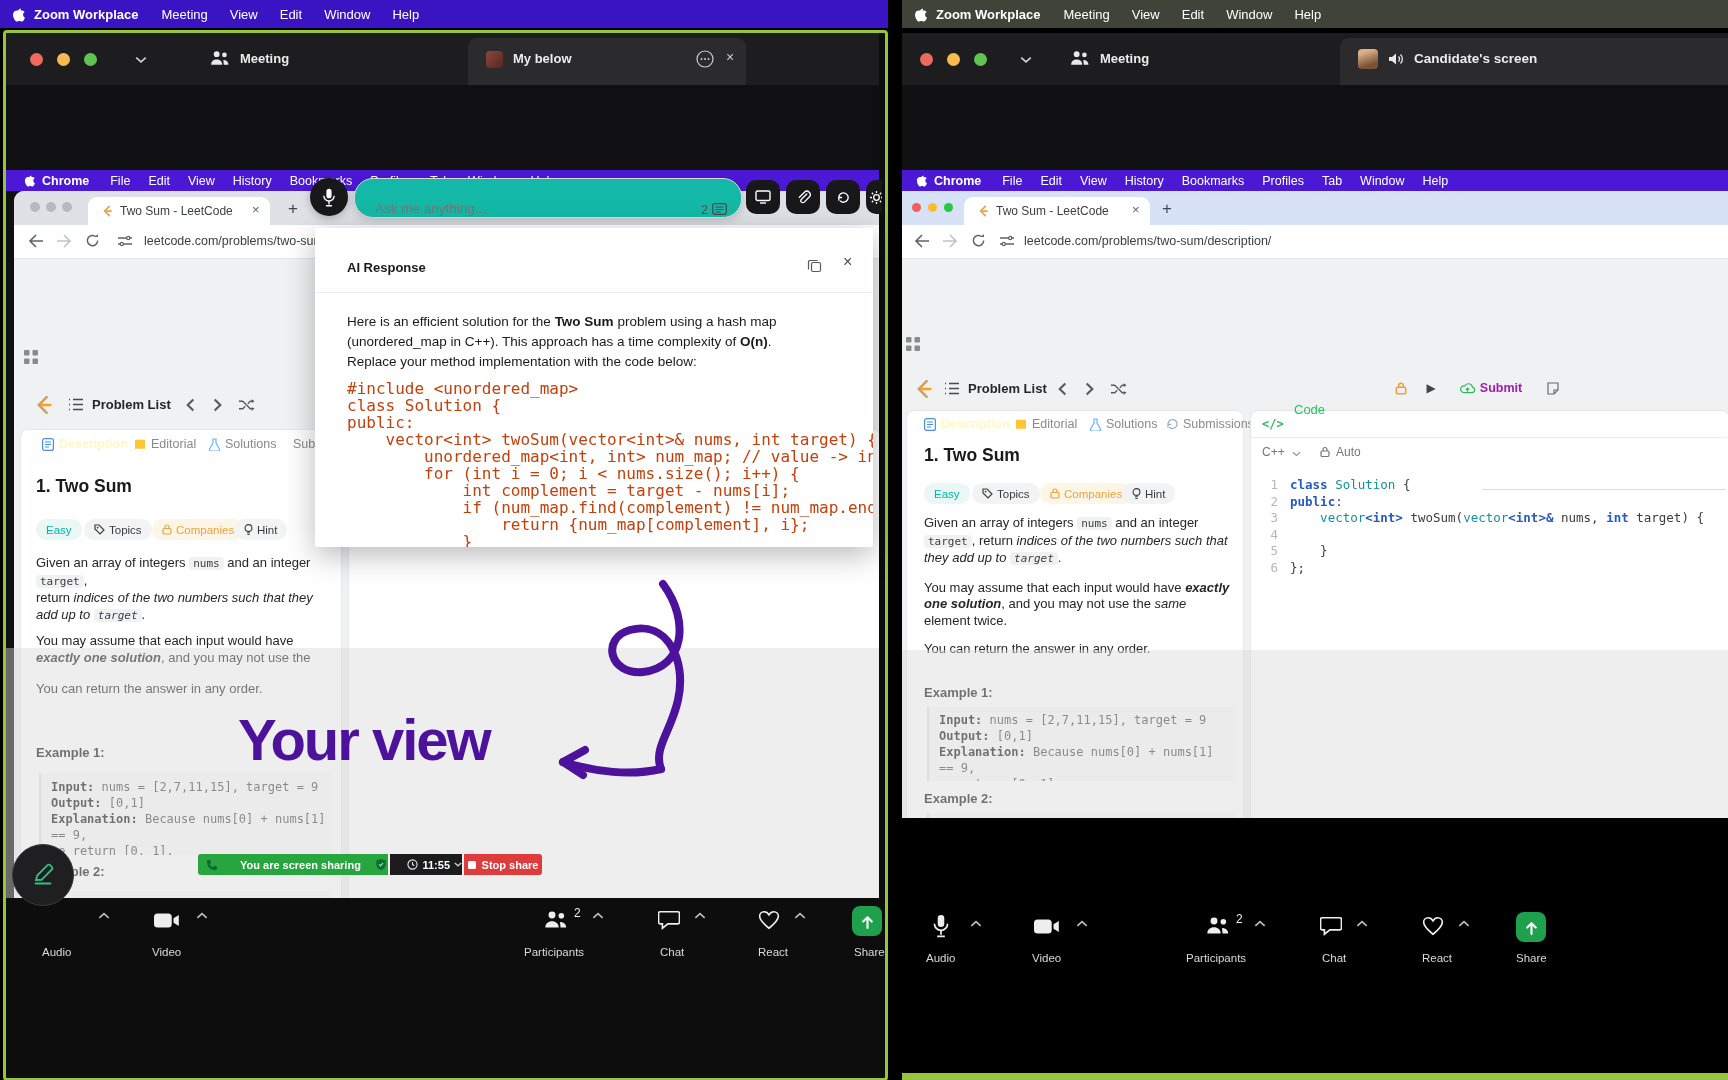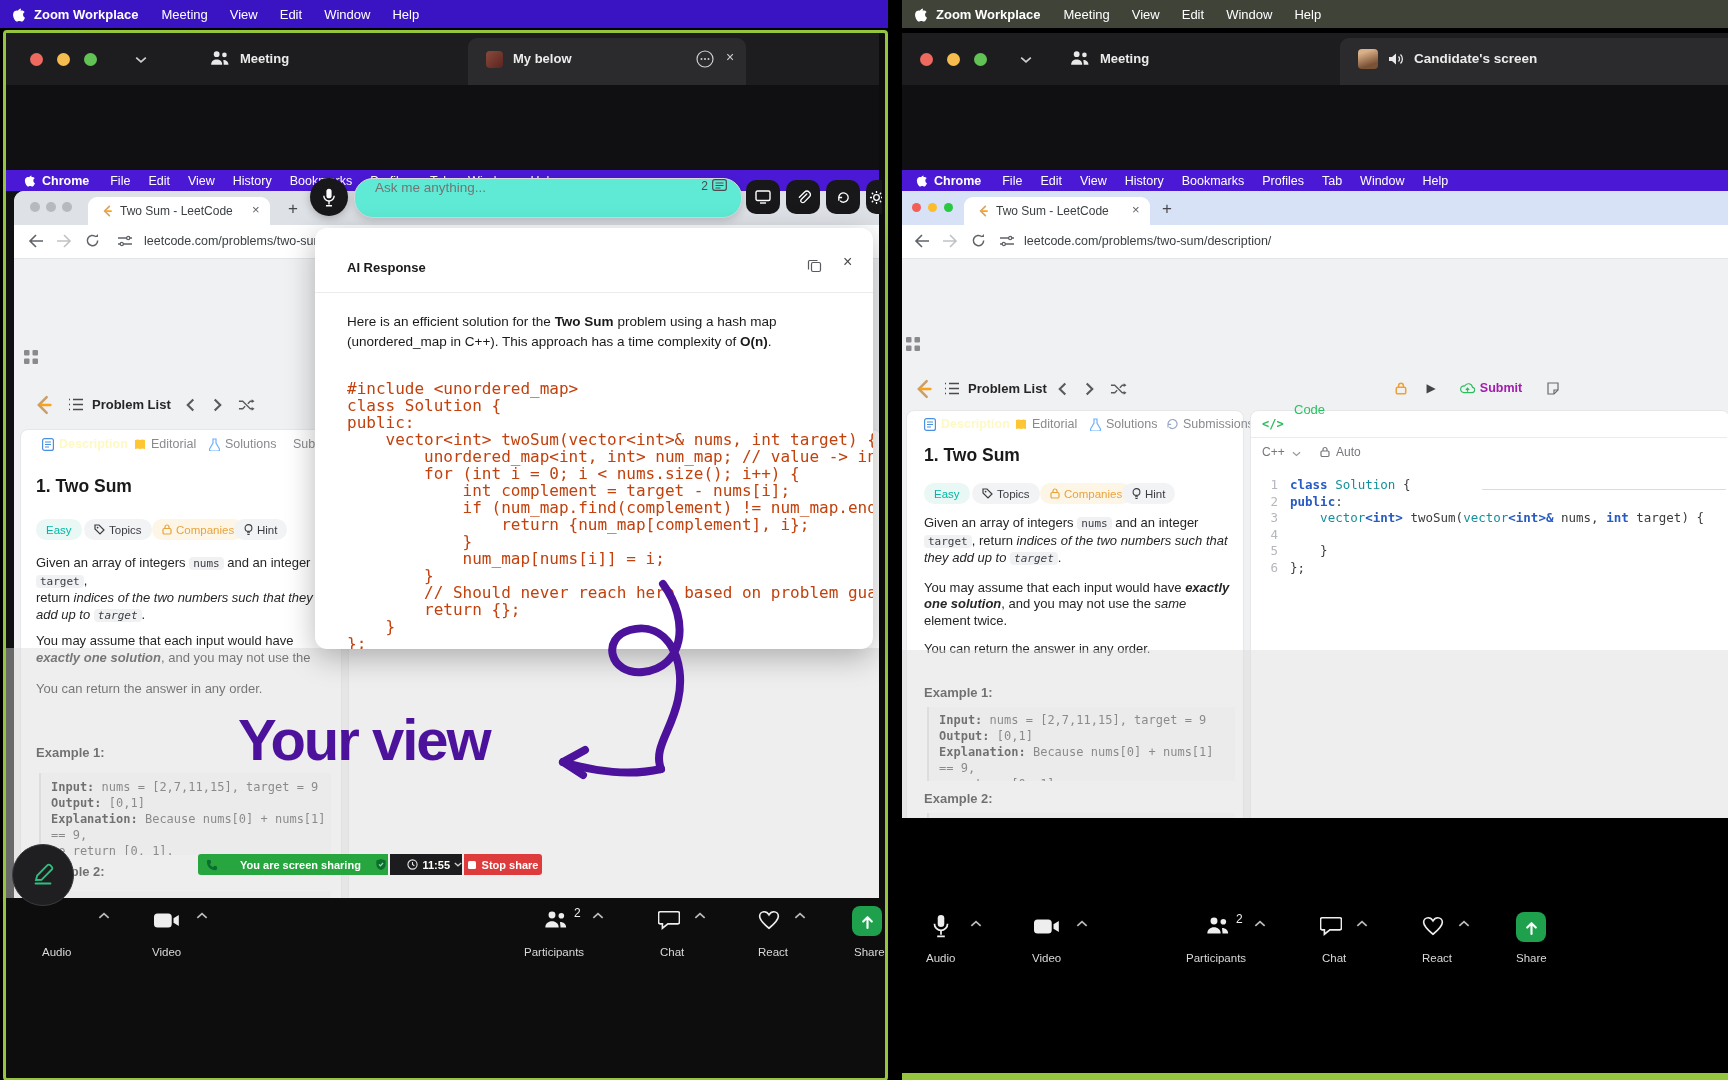--- a/index.html
+++ b/index.html
@@ -318,21 +318,21 @@
     <span class="a tb-label" style="left:848px;top:48px">Share</span>
   </div>
 
   <div class="a" style="left:310px;top:178px;width:38px;height:38px;border-radius:50%;background:#18181b;z-index:20;display:flex;align-items:center;justify-content:center;box-shadow:0 2px 8px rgba(0,0,0,.25)">
     <svg width="14" height="19" viewBox="0 0 16 22">
         <rect x="5" y="1" width="6" height="11" rx="3" fill="#fff"></rect>
         <path d="M2 9a6 6 0 0 0 12 0" fill="none" stroke="#fff" stroke-width="1.6"></path>
         <path d="M8 15v4M4.5 20.5h7" stroke="#fff" stroke-width="1.6"></path>
       </svg>
   </div>
-  <div class="a" style="left:354px;top:178px;width:386px;height:38px;border-radius:19px;background:#5eead4;border:1px solid #d8d8dc;z-index:20;box-shadow:0 2px 10px rgba(0,0,0,.18);display:flex;align-items:flex-start">
+  <div class="a" style="left:354px;top:178px;width:386px;height:38px;border-radius:19px;background:#14b8a6;border:1px solid #d8d8dc;z-index:20;box-shadow:0 2px 10px rgba(0,0,0,.18);display:flex;align-items:flex-end">
     <input style="border: 0px; outline: 0px; background: transparent; margin-left: 18px; flex: 1 1 0%; font-size: 13.5px; font-family: &quot;Liberation Sans&quot;, sans-serif; color: rgb(51, 51, 51);" placeholder="Ask me anything...">
     <span style="font-size:12px;color:#4a4a4e;margin-right:4px">2</span>
     <svg style="margin-right:14px" width="15" height="14" viewBox="0 0 15 14">
         <rect x="0.7" y="0.7" width="13.6" height="10.6" rx="2" fill="none" stroke="#4a4a4e" stroke-width="1.2"></rect>
         <path d="M3.5 4h8M3.5 6.5h8M3.5 9h5" stroke="#4a4a4e" stroke-width="1"></path>
       </svg>
   </div>
   <div class="a" style="left:746px;top:180px;width:34px;height:34px;border-radius:10px;background:#18181b;z-index:20;display:flex;align-items:center;justify-content:center">
     <svg width="16" height="14" viewBox="0 0 16 14">
         <rect x="1" y="1" width="14" height="9.5" rx="1.5" fill="none" stroke="#fff" stroke-width="1.4"></rect>
@@ -352,30 +352,31 @@
   </div>
   <div class="a" style="left:866px;top:180px;width:16px;height:34px;border-radius:10px 0 0 10px;background:#18181b;z-index:20;display:flex;align-items:center;justify-content:flex-end;overflow:hidden">
     <svg style="margin-right:-2px" width="15" height="15" viewBox="0 0 16 16">
         <circle cx="8" cy="8" r="3" fill="none" stroke="#fff" stroke-width="1.4"></circle>
         <g stroke="#fff" stroke-width="1.4">
           <path d="M8 1v2.2M8 12.8V15M1 8h2.2M12.8 8H15M3 3l1.5 1.5M11.5 11.5L13 13M3 13l1.5-1.5M11.5 4.5L13 3"></path>
         </g>
       </svg>
   </div>
 
-  <div class="a" style="left:315px;top:228px;width:558px;height:421px;background:#fff;border-radius:12px;z-index:20;box-shadow:0 8px 30px rgba(0,0,0,.28);overflow:hidden">
+  <div class="a" style="left:315px;top:228px;width:558px;height:319px;background:#fff;border-radius:2px;z-index:20;box-shadow:0 8px 30px rgba(0,0,0,.28);overflow:hidden">
     <span class="a" style="left:32px;top:32px;font-size:13px;font-weight:700;color:#1a1a1a">AI Response</span>
     <svg class="a" style="left:492px;top:30px;color:#5a5a5e" width="15" height="15" viewBox="0 0 15 15">
         <rect x="4.5" y="4.5" width="9" height="9" rx="1.5" fill="none" stroke="currentColor" stroke-width="1.2"></rect>
         <path d="M10.5 2.5h-8a1.5 1.5 0 0 0-1 1v8" fill="none" stroke="currentColor" stroke-width="1.2"></path>
       </svg>
     <span class="a" style="left:528px;top:25px;color:#4a4a4e;font-size:16px">×</span>
     <div class="a" style="left:0;top:64px;width:558px;height:1px;background:#ececee"></div>
     <div class="a" style="left:32px;top:84px;width:500px;font-size:13.5px;line-height:20px;color:#1a1a1a">
       <span>Here is an efficient solution for the </span><b>Two Sum</b><span> problem using a hash map (unordered_map in C++). This approach has a time complexity of </span><b>O(n)</b><span>.</span>
+      <div>Replace your method implementation with the code below:</div>
     </div>
     <pre class="a aicode" style="left:32px;top:152px;margin:0">#include &lt;unordered_map&gt;
 class Solution {
 public:
     vector&lt;int&gt; twoSum(vector&lt;int&gt;&amp; nums, int target) {
         unordered_map&lt;int, int&gt; num_map; // value -&gt; index
         for (int i = 0; i &lt; nums.size(); i++) {
             int complement = target - nums[i];
             if (num_map.find(complement) != num_map.end()) {
                 return {num_map[complement], i};

